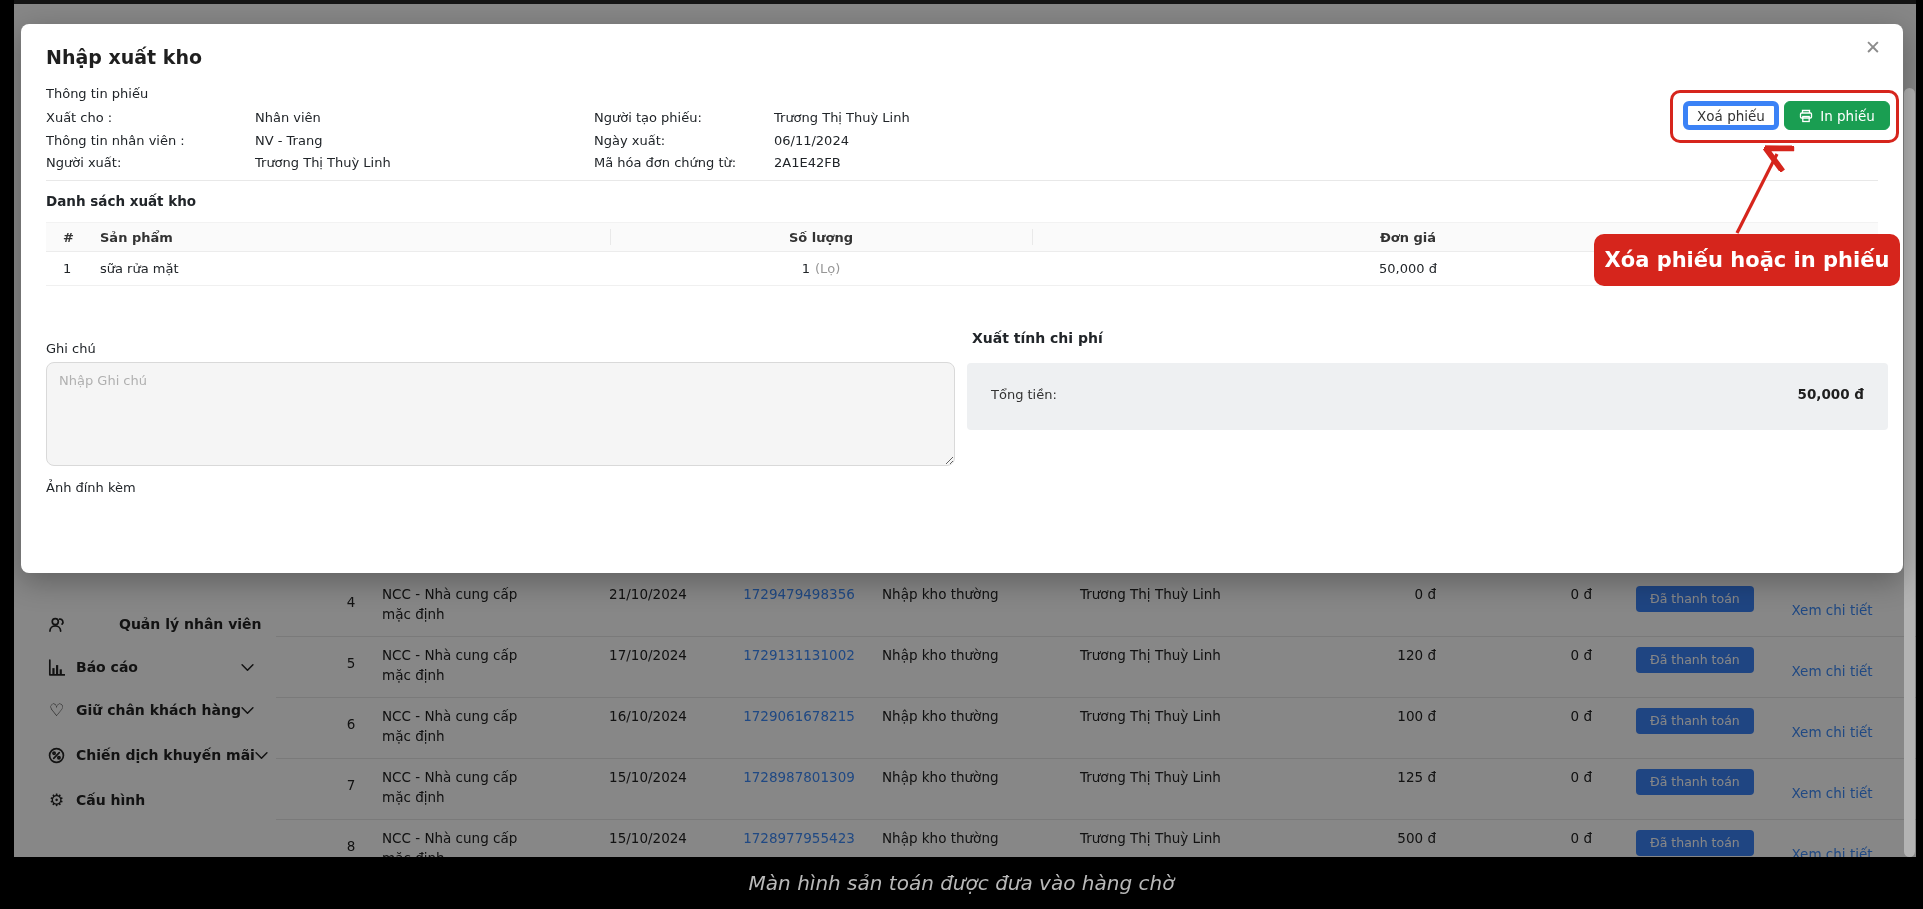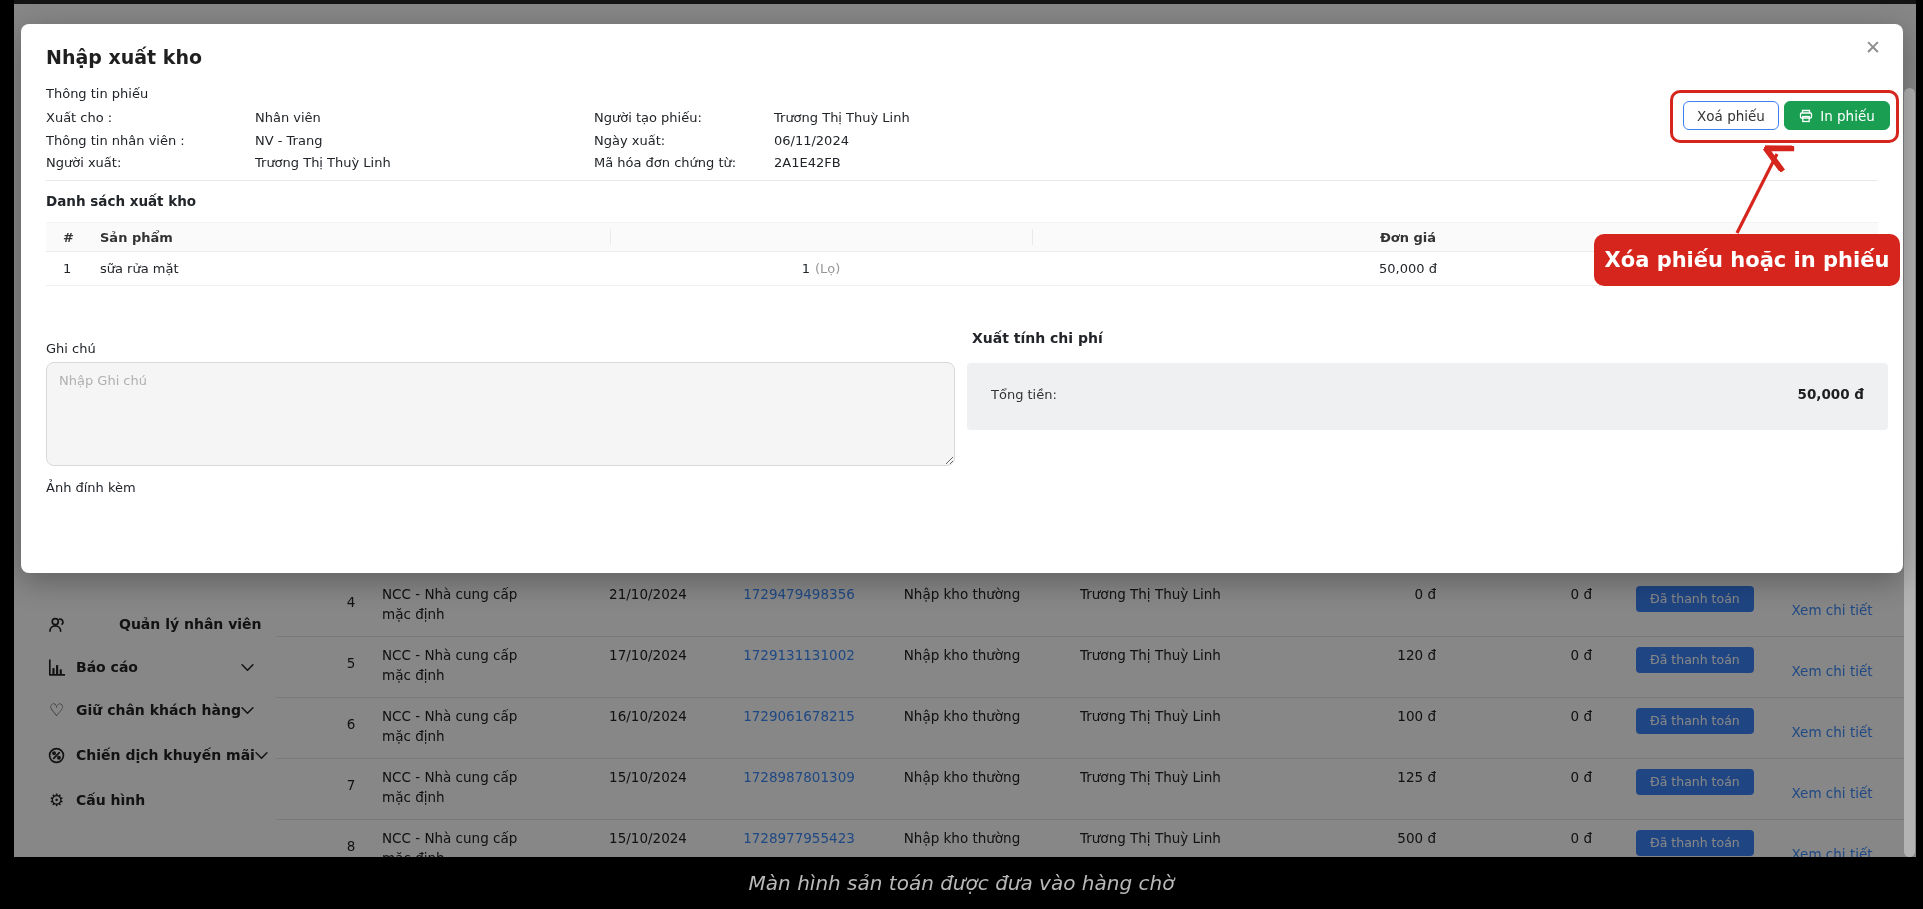--- a/index.html
+++ b/index.html
@@ -16,21 +16,21 @@
   .side-item .schev { width:13px; height:13px; flex:0 0 auto; }
   svg.lineicon { stroke:#232323; fill:none; stroke-width:1.4; stroke-linecap:round; stroke-linejoin:round; }
 
   .btable { position:absolute; left:262px; top:568px; right:0; bottom:0; background:#fff; }
   .brow { position:absolute; left:0; right:0; height:61px; border-bottom:1px solid #e7e7e7; font-size:13.5px; color:#222; }
   .bcell { position:absolute; top:8px; line-height:20px; }
   .c-no        { left:62px;  width:26px;  text-align:center; top:16px; }
   .c-supplier  { left:106px; width:168px; }
   .c-date      { left:310px; width:124px; text-align:center; }
   .c-code      { left:452px; width:142px; text-align:center; color:#3d8af7; cursor:pointer; }
-  .c-type      { left:606px; width:160px;text-align:center; }
+  .c-type      { left:606px; width:160px; }
   .c-creator   { left:804px; width:200px; }
   .c-amount    { left:1048px; width:112px; text-align:right; }
   .c-debt      { left:1232px; width:84px;  text-align:right; }
   .c-badge     { left:1360px; top:10px; }
   .badge { display:inline-block; background:#3b82f6; color:#fff; font-size:12.5px; padding:3px 14px; border-radius:4px; white-space:nowrap; }
   .c-action    { left:1508px; width:96px; text-align:center; top:24px; color:#3d8af7; cursor:pointer; }
 
   
   .overlay { position:absolute; left:14px; top:4px; width:1902px; height:853px; background:rgba(0,0,0,0.47); z-index:5; }
   .vscroll { position:absolute; left:1904px; top:88px; width:11px; height:769px; background:#b3b3b3; border-radius:6px; z-index:6; }
@@ -42,21 +42,21 @@
   .m-sec   { position:absolute; left:25px; top:62px; font-size:13px; }
   .inforow { position:absolute; height:20px; line-height:20px; }
   .inforow .ilabel { position:absolute; left:0; }
   .col1 { left:25px; width:560px; }
   .col1 .ivalue { position:absolute; left:209px; }
   .col2 { left:573px; width:560px; }
   .col2 .ivalue { position:absolute; left:180px; }
   .r0 { top:84px; } .r1 { top:107px; } .r2 { top:129px; }
 
   .btn { position:absolute; height:29px; border-radius:6px; font-size:13.5px; display:flex; align-items:center; justify-content:center; cursor:pointer; }
-  .btn-delete { top:77px; right:124px; width:96px; background:#fff; border:1px solid #3b82f6; color:#333; }
+  .btn-delete { top:77px; right:124px; width:96px; background:#fff; border:5px solid #3b82f6; color:#333; }
   .btn-print  { top:77px; right:13px; width:106px; background:#1a9e52; border:1px solid #1a9e52; color:#fff; gap:7px; }
   .btn-print svg { stroke:#fff; fill:none; stroke-width:1.3; }
 
   .m-divider { position:absolute; left:25px; right:25px; top:156px; height:1px; background:#e8e8e8; }
   .m-listtitle { position:absolute; left:25px; top:169px; font-size:13.5px; font-weight:bold; }
 
   .ptable { position:absolute; left:25px; right:25px; top:198px; }
   .phead { position:relative; height:30px; background:#fafafa; border-top:1px solid #f2f2f2; border-bottom:1px solid #ececec; font-weight:bold; font-size:13px; color:#333; }
   .prow  { position:relative; height:34px; border-bottom:1px solid #f0f0f0; font-size:13px; }
   .pc { position:absolute; top:0; display:flex; align-items:center; height:100%; }
@@ -263,20 +263,21 @@
       <span>In phiếu</span>
     </div>
 
     <div class="m-divider"></div>
     <div class="m-listtitle">Danh sách xuất kho</div>
 
     <div class="ptable">
       <div class="phead">
         <span class="pc pc-idx">#</span>
         <span class="pc pc-prod">Sản phẩm</span>
+        <span class="pc pc-qty">Số lượng</span>
         <span class="pc pc-price">Đơn giá</span>
         <span class="vsep" style="left:564px;"></span>
         <span class="vsep" style="left:986px;"></span>
       </div>
       <div class="prow">
         <span class="pc pc-idx">1</span>
         <span class="pc pc-prod">sữa rửa mặt</span>
         <span class="pc pc-qty">
             <span>1</span>
             <span class="unit">(Lọ)</span>

